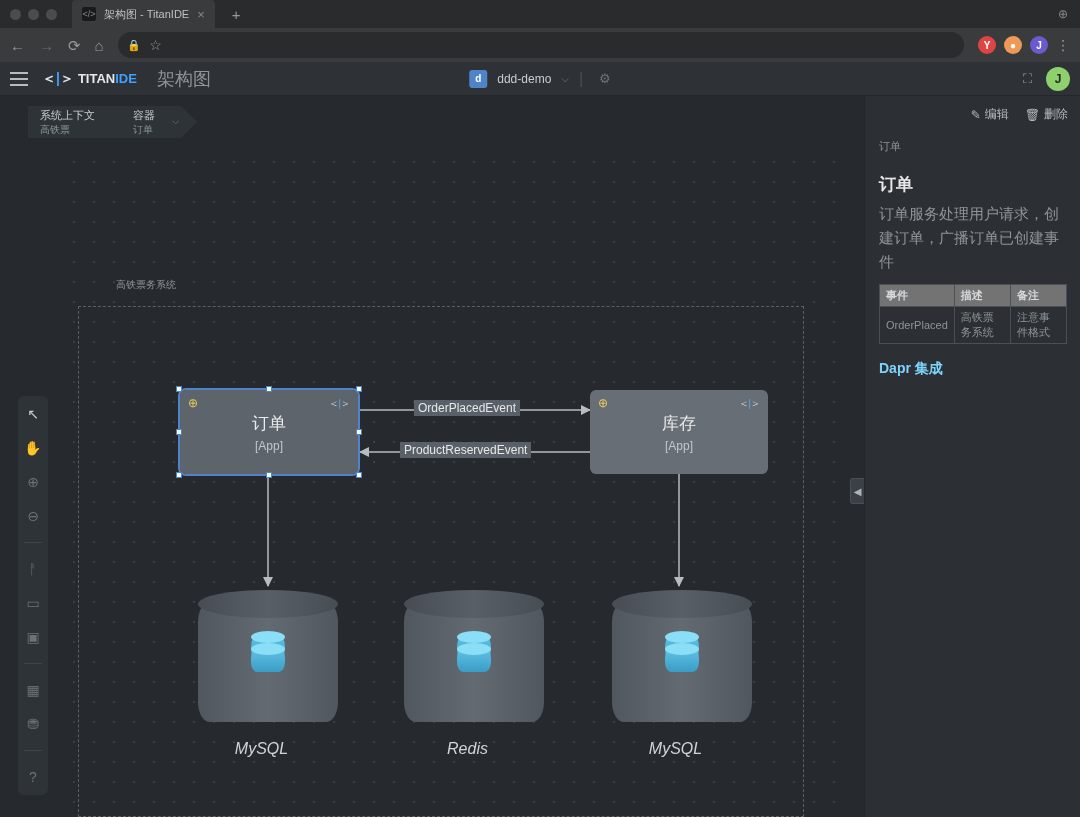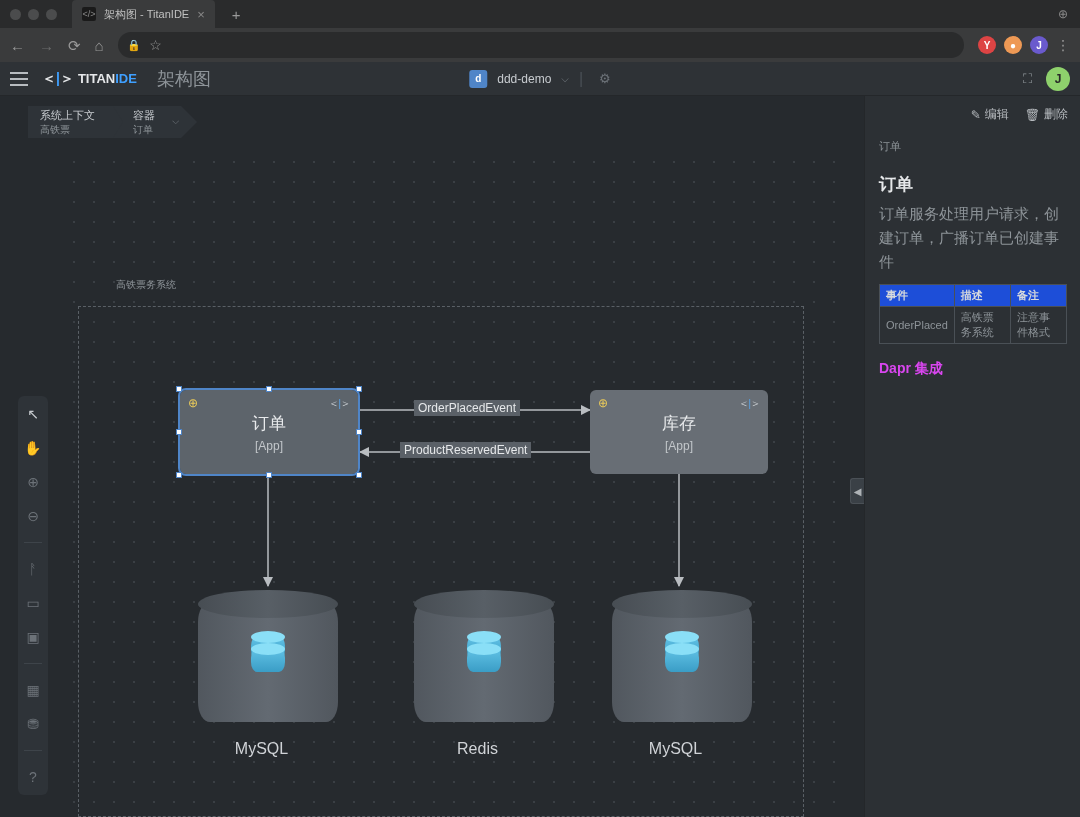--- a/index.html
+++ b/index.html
@@ -76,43 +76,43 @@
   .node.selected{outline:2px solid var(--accent);background:#5d646b;}
   .node .title{font-size:17px;color:#e8eaec;}
   .node .sub{font-size:12px;color:#c2c6ca;margin-top:4px;}
   .node .zoom{position:absolute;top:6px;left:8px;color:#e8c95a;font-size:12px;}
   .node .enter{position:absolute;top:6px;right:8px;color:#cfd3d7;font-size:11px;letter-spacing:-1px;}
   .handle{position:absolute;width:6px;height:6px;background:#fff;border:1px solid var(--accent);}
   .h-tl{top:-4px;left:-4px}.h-tr{top:-4px;right:-4px}.h-bl{bottom:-4px;left:-4px}.h-br{bottom:-4px;right:-4px}
   .h-t{top:-4px;left:50%;margin-left:-3px}.h-b{bottom:-4px;left:50%;margin-left:-3px}
   .h-l{left:-4px;top:50%;margin-top:-3px}.h-r{right:-4px;top:50%;margin-top:-3px}
   
-  .cyl{position:absolute;width:127px;}
+  .cyl{position:absolute;width:127px;font-style:italic;}
   .cyl .body{position:relative;width:140px;height:120px;background:linear-gradient(90deg,#51575e,#636a72 50%,#51575e);border-radius:12px/20px;}
   .cyl .top{position:absolute;top:-12px;width:140px;height:28px;background:linear-gradient(90deg,#474d53,#585f66 50%,#474d53);border-radius:50%;}
   .cyl .db-icon{position:absolute;top:34px;left:50%;transform:translateX(-50%);width:34px;height:40px;}
   .cyl .db-icon .d{width:34px;height:24px;background:linear-gradient(180deg,#62c3e6,#3a9dc6);border-radius:6px/10px;position:relative;margin-bottom:-12px;}
   .cyl .db-icon .d::before{content:"";position:absolute;top:-5px;left:0;width:34px;height:12px;background:#8adff7;border-radius:50%;}
   .cyl .label{text-align:center;margin-top:18px;font-size:16px;color:#d0d3d7;}
   
   .svg-layer{position:absolute;inset:0;pointer-events:none;}
   .edge-label{position:absolute;background:#5a6067;color:#e6e8ea;font-size:12px;padding:1px 4px;white-space:nowrap;}
   
   .side-collapse{position:absolute;right:216px;top:382px;width:14px;height:26px;background:#3a4046;display:flex;align-items:center;justify-content:center;color:#aeb2b6;border:1px solid #4a5056;border-right:none;border-radius:3px 0 0 3px;font-size:10px;}
   .side{position:absolute;right:0;top:0;bottom:0;width:216px;background:#2c3034;border-left:1px solid #24272a;overflow:hidden;}
   .side .actions{display:flex;justify-content:flex-end;gap:16px;padding:10px 12px 8px;font-size:12px;color:#b8bcc0;}
   .side .actions span{display:flex;align-items:center;gap:4px;}
   .side .meta{padding:6px 14px;font-size:11px;color:var(--text-dimmer);line-height:1.8;}
   .side .meta .val{color:var(--text-dim);}
   .side h2{padding:10px 14px 6px;font-size:17px;color:#e6e8ea;font-weight:600;}
   .side .desc{padding:0 14px 10px;font-size:15px;color:var(--text-dim);line-height:1.6;}
   .side table{margin:0 14px 14px;border-collapse:collapse;font-size:11px;color:var(--text-dim);width:188px;}
   .side th,.side td{border:1px solid #4a5056;padding:3px 6px;text-align:left;}
-  .side th{color:#d6d9dc;font-weight:600;background:#1d4ed8;}
-  .side h3{padding:2px 14px 6px;font-size:14px;color:#d946ef;font-weight:600;}
+  .side th{color:#d6d9dc;font-weight:600;background:#737373;}
+  .side h3{padding:2px 14px 6px;font-size:14px;color:#7dd3fc;font-weight:600;}
 </style>
 </head>
 <body>
 
 <div class="mac-titlebar">
   <div class="traffic">
     <div class="dot"></div>
     <div class="dot"></div>
     <div class="dot"></div>
   </div>
@@ -245,21 +245,21 @@
     <div class="cyl" style="left:134px;top:450px">
       <div class="body">
           <div class="top"></div>
         <div class="db-icon">
             <div class="d"></div>
             <div class="d"></div>
           </div>
       </div>
       <div class="label">MySQL</div>
     </div>
-    <div class="cyl" style="left:350px;top:450px">
+    <div class="cyl" style="left:340px;top:450px">
       <div class="body">
           <div class="top"></div>
         <div class="db-icon">
             <div class="d"></div>
             <div class="d"></div>
           </div>
       </div>
       <div class="label">Redis</div>
     </div>
     <div class="cyl" style="left:548px;top:450px">

